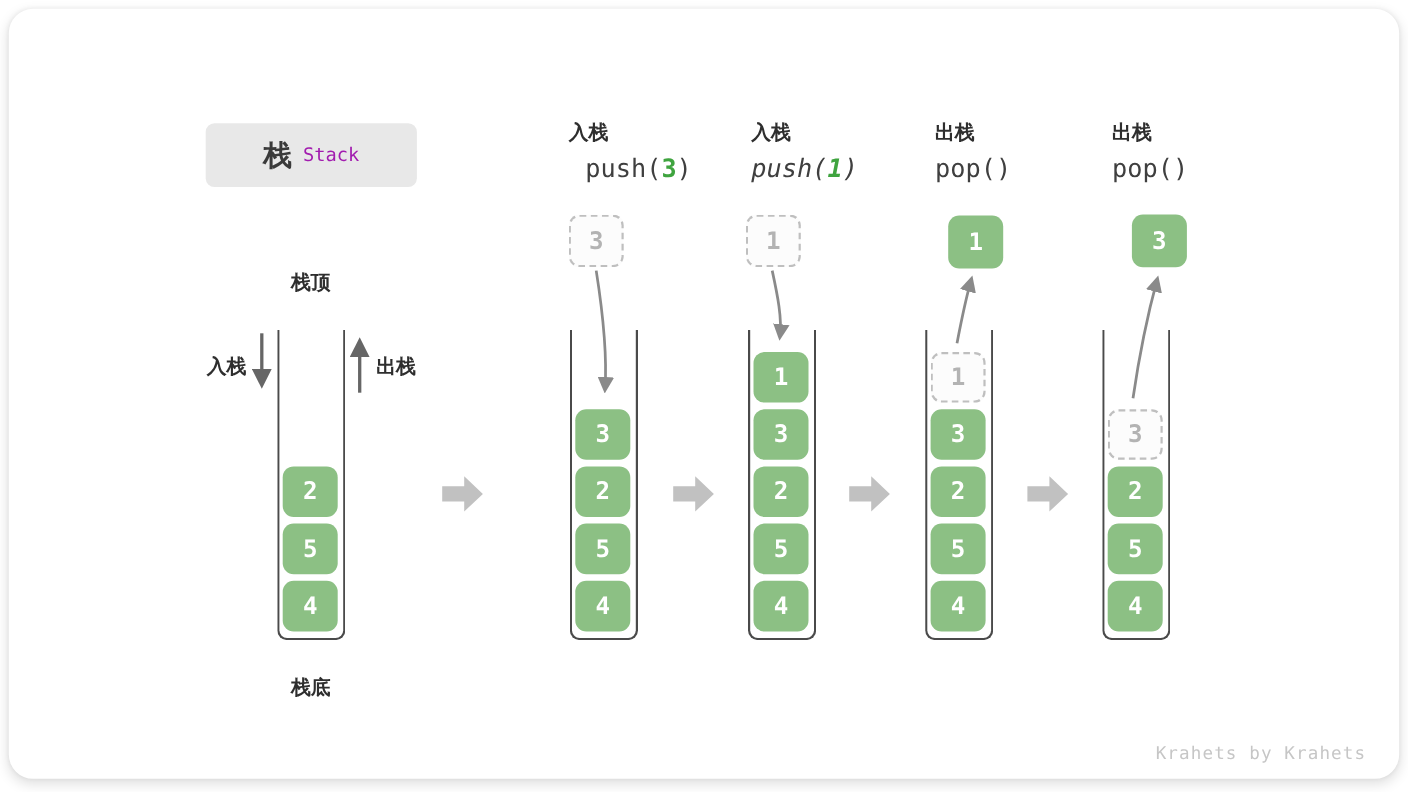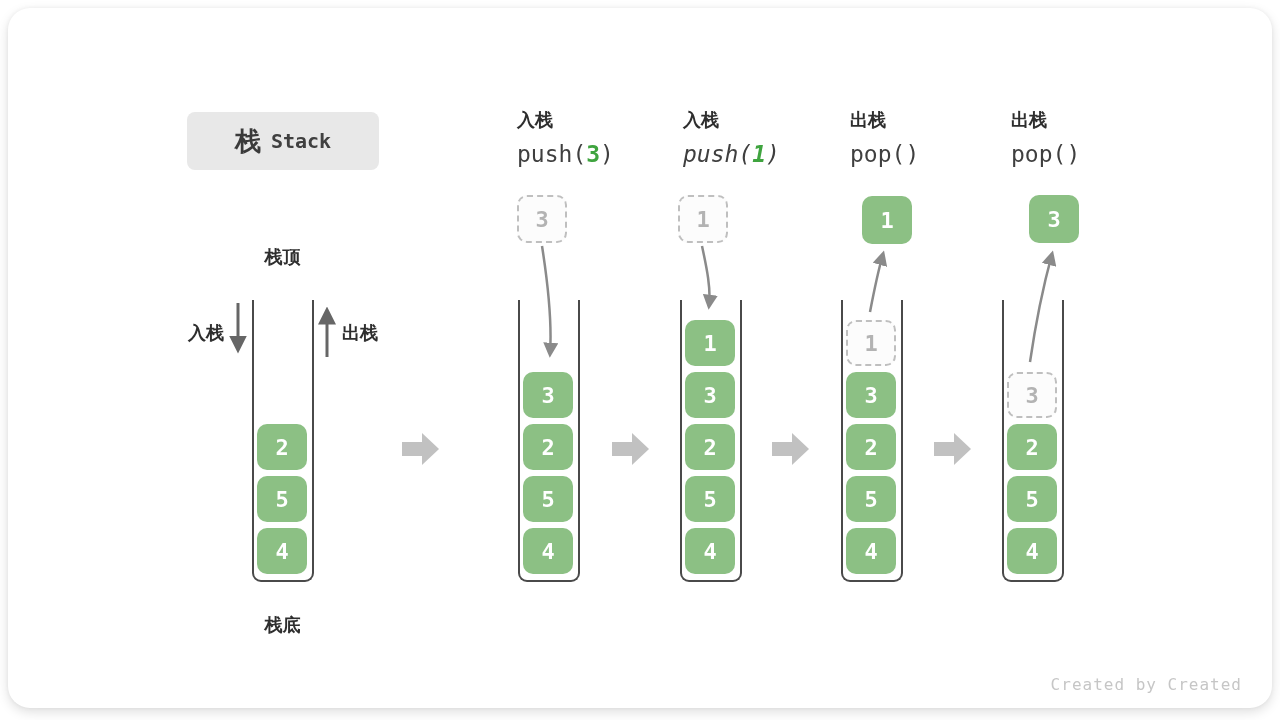--- a/index.html
+++ b/index.html
@@ -4,21 +4,21 @@
 <style>
   html,body{margin:0;padding:0;background:#ffffff;overflow:hidden;}
   .canvas{position:relative;width:1280px;height:720px;font-family:"Liberation Sans",sans-serif;}
   .card{position:absolute;left:8px;top:8px;right:8px;bottom:12px;background:#ffffff;
         border-radius:22px;box-shadow:0 4px 12px rgba(0,0,0,0.13),0 0 4px rgba(0,0,0,0.05);}
   .abs{position:absolute;}
   .title-box{position:absolute;left:187px;top:112px;width:192px;height:58px;background:#e8e8e8;
         border-radius:8px;display:flex;align-items:center;justify-content:center;gap:10px;
         color:#3a3a3a;}
   .title-zh{font-size:26px;font-weight:bold;}
-  .title-en{font-size:20px;font-family:"DejaVu Sans Mono",monospace;color:#404040;font-weight:bold;}
+  .title-en{font-size:17px;font-family:"DejaVu Sans Mono",monospace;color:#a21caf;}
   .cjk{font-size:18px;font-weight:bold;color:#2e2e2e;line-height:26px;white-space:nowrap;}
   .code{font-size:23px;font-family:"DejaVu Sans Mono",monospace;color:#3f3f3f;line-height:28px;white-space:nowrap;}
   .code .arg{color:#3fa43f;font-weight:bold;}
   .container{position:absolute;top:300px;width:62px;height:282px;box-sizing:border-box;
         border-left:2px solid #4a4a4a;border-right:2px solid #4a4a4a;border-bottom:2px solid #4a4a4a;
         border-bottom-left-radius:9px;border-bottom-right-radius:9px;background:transparent;}
   .cell{position:absolute;width:50px;height:46px;border-radius:10px;background:#8cc084;
         display:flex;align-items:center;justify-content:center;color:#ffffff;
         font-size:22px;font-weight:bold;font-family:"DejaVu Sans Mono",monospace;}
   .cell.float{height:48px;}
@@ -75,21 +75,21 @@
     </svg>
   <svg class="flow-arrow" style="left:772px;">
       <polygon points="0,10 20,10 20,1 37,17 20,33 20,24 0,24" fill="#c1c1c1"></polygon>
     </svg>
   <svg class="flow-arrow" style="left:934px;">
       <polygon points="0,10 20,10 20,1 37,17 20,33 20,24 0,24" fill="#c1c1c1"></polygon>
     </svg>
 
   <div class="abs" style="left:0;top:0;">
     <div class="abs cjk" style="left:517px;top:107px;">入栈</div>
-    <div class="abs code" style="left:517px;top:140px;"><span>push(</span><span class="arg">3</span><span>)</span></div>
+    <div class="abs code" style="left:532px;top:140px;"><span>push(</span><span class="arg">3</span><span>)</span></div>
     <div class="cell float ghost" style="left:517px;top:195px;">3</div>
     <svg class="abs" style="left:525px;top:244px;" width="40" height="122">
       <defs>
           <marker id="m1" markerWidth="6" markerHeight="6" refX="4.5" refY="3" orient="auto">
             <path d="M0,0 L6,3 L0,6 z" fill="#8a8a8a"></path>
           </marker>
         </defs>
       <path d="M 17 2 C 23 40 27 80 25 110" fill="none" stroke="#8a8a8a" stroke-width="2.5" marker-end="url(#m1)"></path>
     </svg>
     <div class="container" style="left:518px;"></div>
@@ -151,14 +151,14 @@
         </defs>
       <path d="M 15 118 C 22 70 31 32 37 10" fill="none" stroke="#8a8a8a" stroke-width="2.5" marker-end="url(#m4)"></path>
     </svg>
     <div class="container" style="left:1002px;"></div>
     <div class="cell ghost" style="left:1007px;top:372px;">3</div>
     <div class="cell" style="left:1007px;top:424px;">2</div>
     <div class="cell" style="left:1007px;top:476px;">5</div>
     <div class="cell" style="left:1007px;top:528px;">4</div>
   </div>
 
-  <div class="credit">Created by Created</div>
+  <div class="credit">Krahets by Krahets</div>
 </div>
 
 </body></html>

